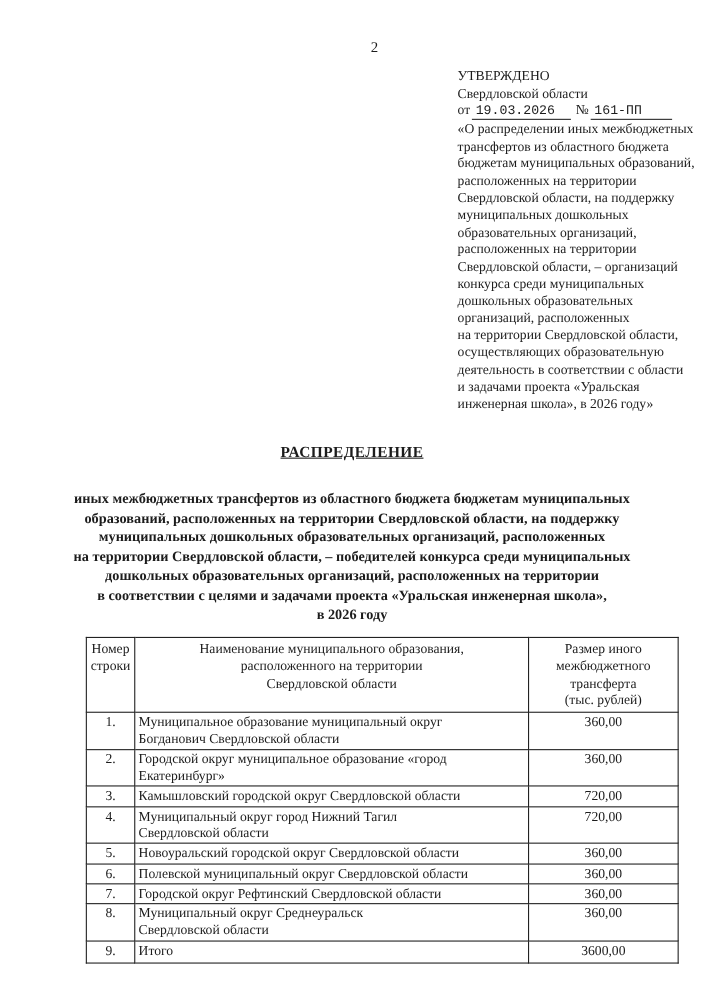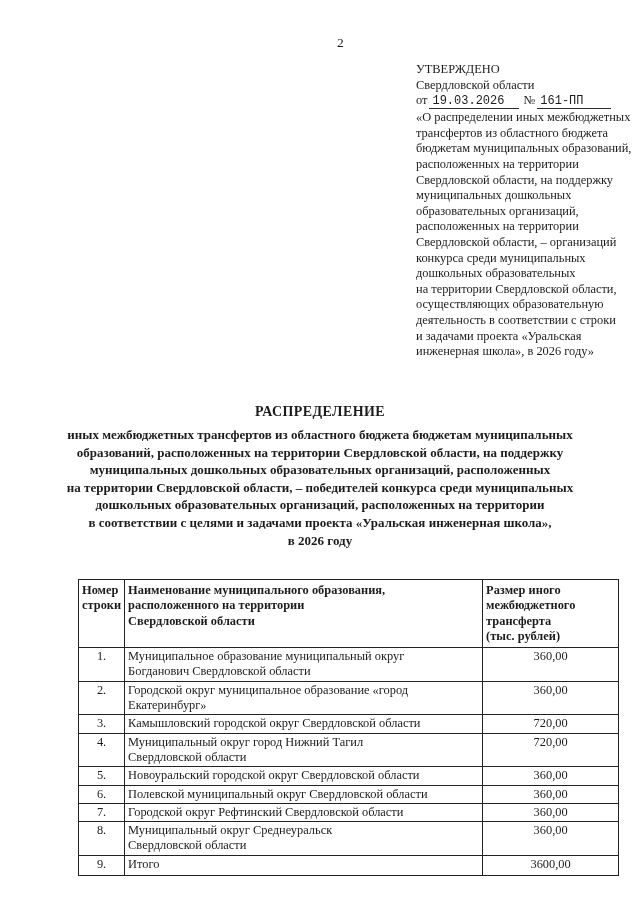--- a/index.html
+++ b/index.html
@@ -44,21 +44,22 @@
     position: absolute;
     top: 404px;
     left: 0;
     right: 0;
     text-align: center;
     font-weight: bold;
   }
   .heading {
     font-size: 14px;
     letter-spacing: 0.4px;
-    margin-bottom: 6px;
+    margin-bottom: 24px;
+    text-decoration: underline;
   }
   #title-body div {
     font-size: 13px;
     line-height: 17.6px;
     white-space: nowrap;
   }
   
   .doc-table {
     position: absolute;
     left: 78px;
@@ -68,21 +69,21 @@
   }
   .doc-table th, .doc-table td {
     border: 1px solid #222222;
     vertical-align: top;
     font-weight: normal;
     font-size: 12.4px;
     line-height: 15.3px;
     padding: 1px 3px;
     overflow: hidden;
   }
-  .doc-table thead th { text-align: left; padding-top: 3px; padding-bottom: 3px; font-weight: bold; }
+  .doc-table thead th { text-align: center; padding-top: 3px; padding-bottom: 3px; }
   .num-cell { text-align: center; }
   .amount-cell { text-align: center; }
   .name-cell div { white-space: nowrap; }
   .doc-table tbody tr:nth-child(9) td { height: 17px; }
 </style>
 </head>
 <body>
 
 <div class="page">
 
@@ -101,23 +102,24 @@
         <div>трансфертов из областного бюджета</div>
         <div>бюджетам муниципальных образований,</div>
         <div>расположенных на территории</div>
         <div>Свердловской области, на поддержку</div>
         <div>муниципальных дошкольных</div>
         <div>образовательных организаций,</div>
         <div>расположенных на территории</div>
         <div>Свердловской области, – организаций</div>
         <div>конкурса среди муниципальных</div>
         <div>дошкольных образовательных</div>
+        <div>организаций, расположенных</div>
         <div>на территории Свердловской области,</div>
         <div>осуществляющих образовательную</div>
-        <div>деятельность в соответствии с строки</div>
+        <div>деятельность в соответствии с области</div>
         <div>и задачами проекта «Уральская</div>
         <div>инженерная школа», в 2026 году»</div>
       </div>
   </div>
 
   <div class="title-block">
     <div class="heading">РАСПРЕДЕЛЕНИЕ</div>
     <div id="title-body">
         <div>иных межбюджетных трансфертов из областного бюджета бюджетам муниципальных</div>
         <div>образований, расположенных на территории Свердловской области, на поддержку</div>

